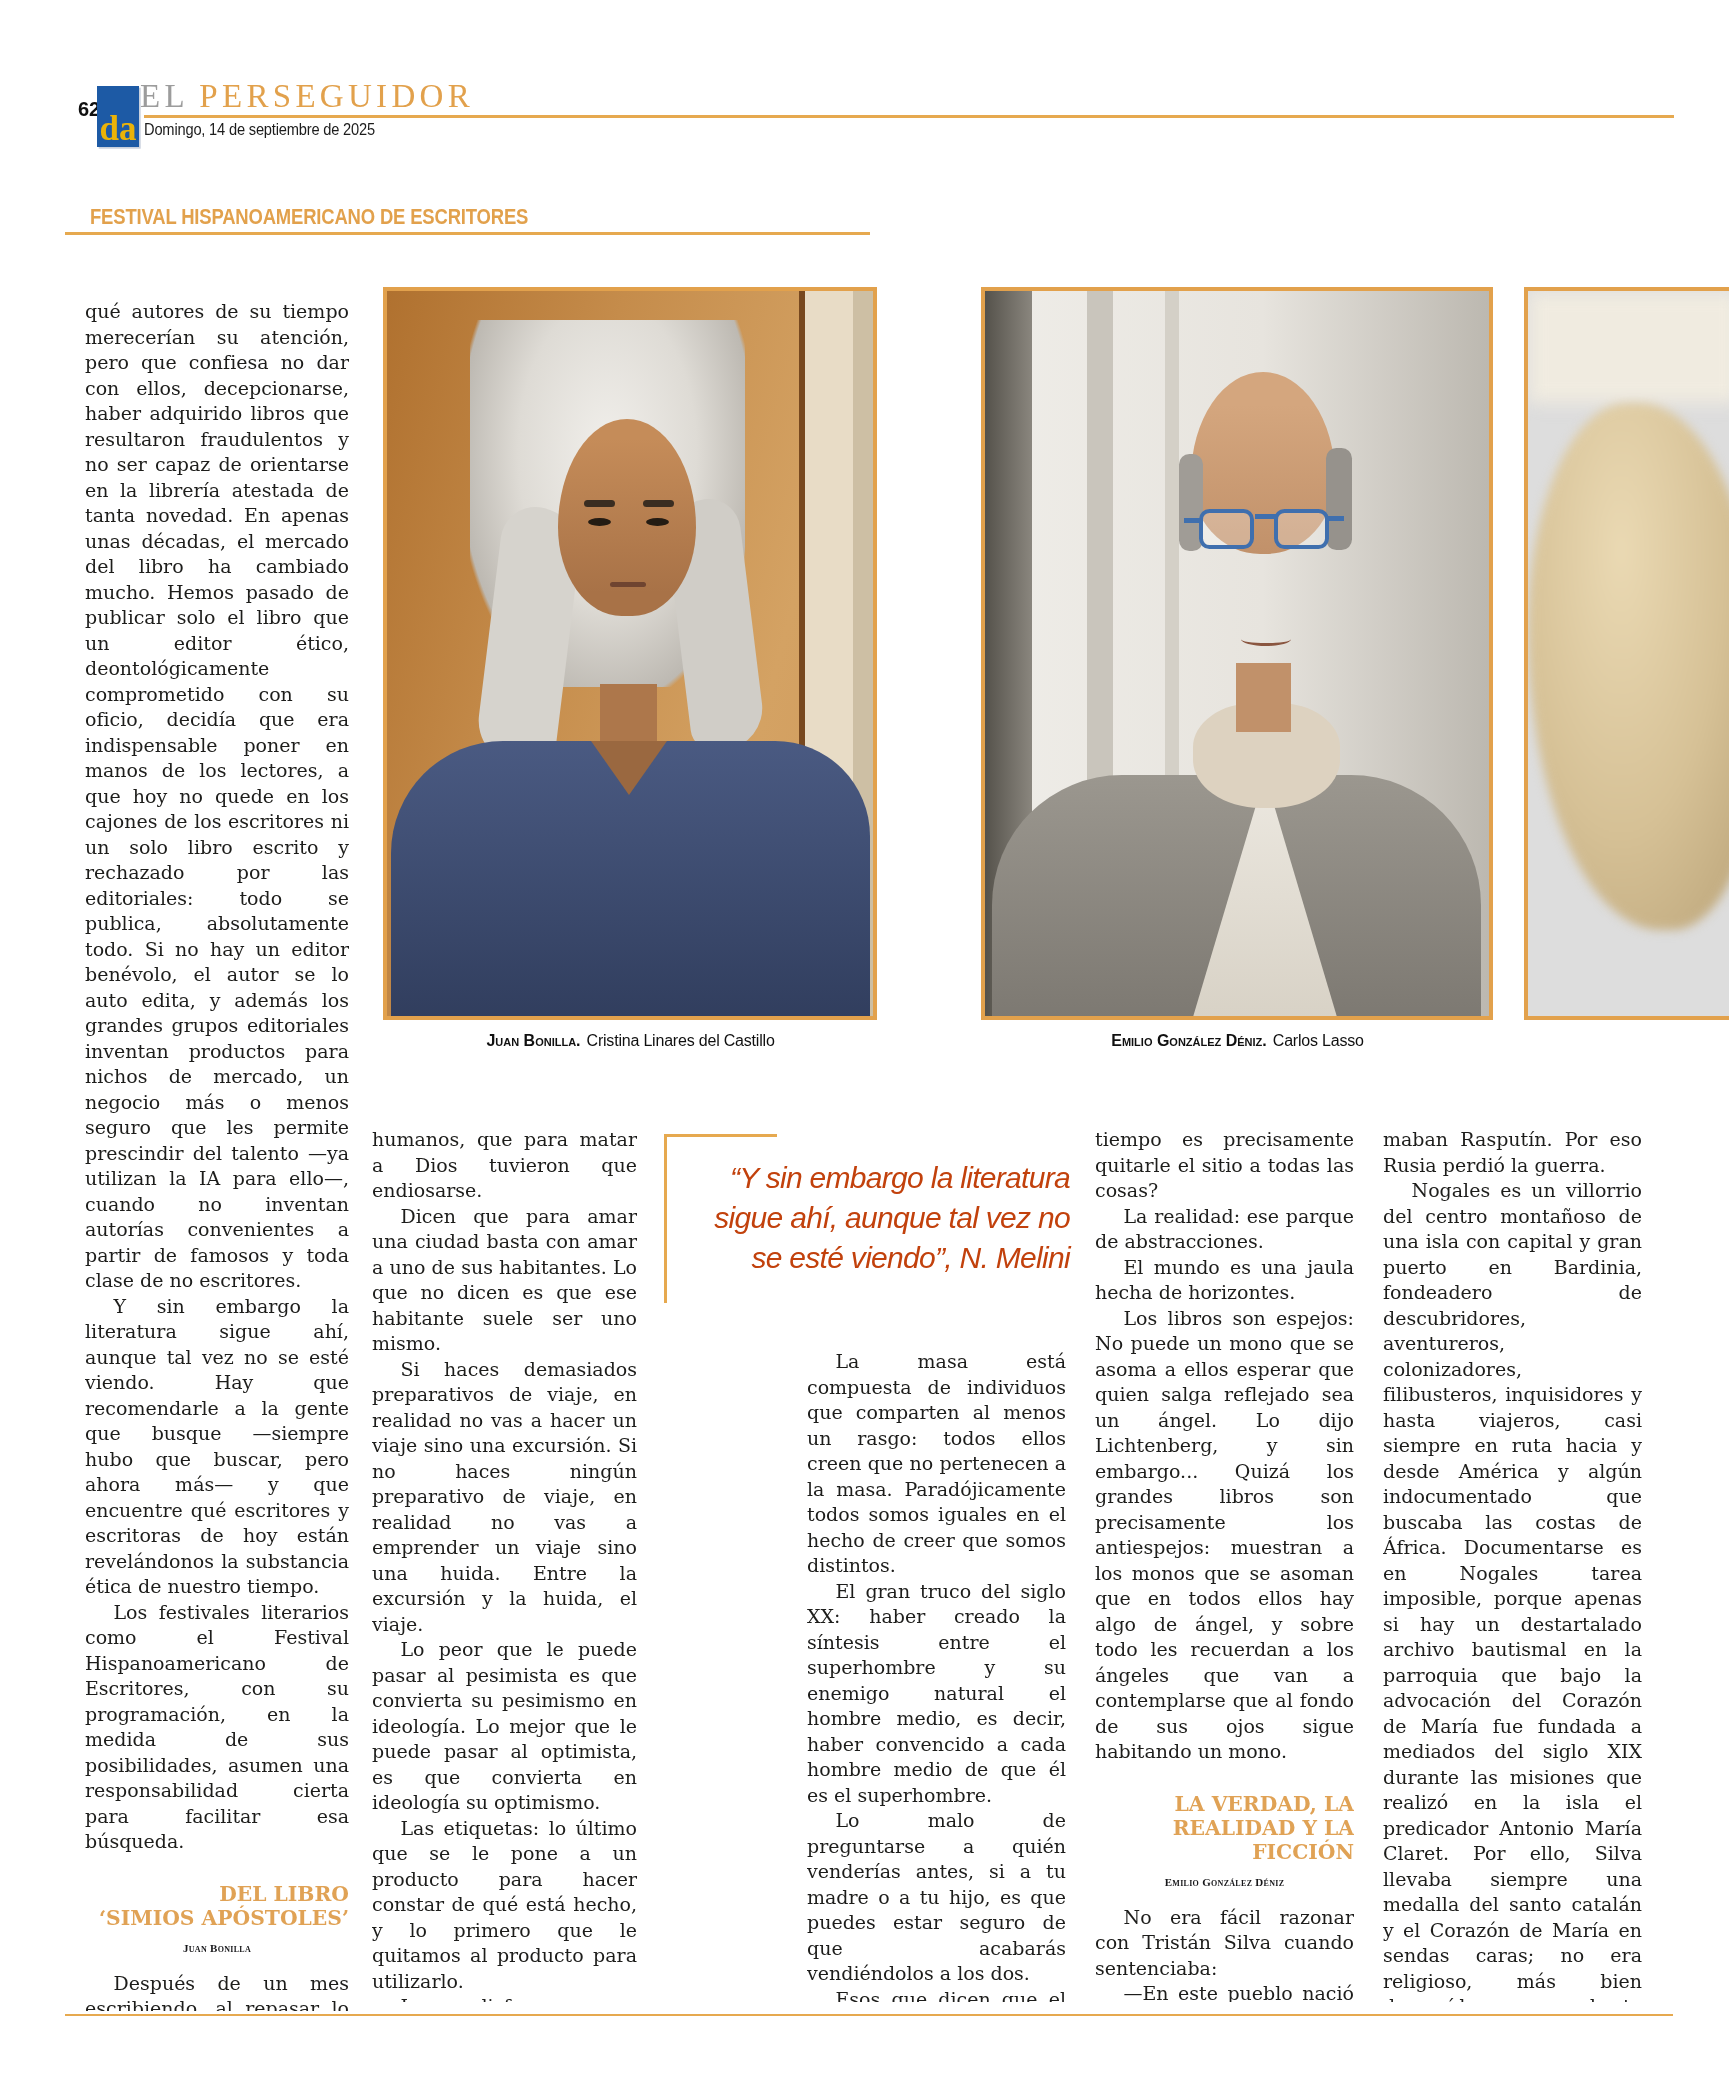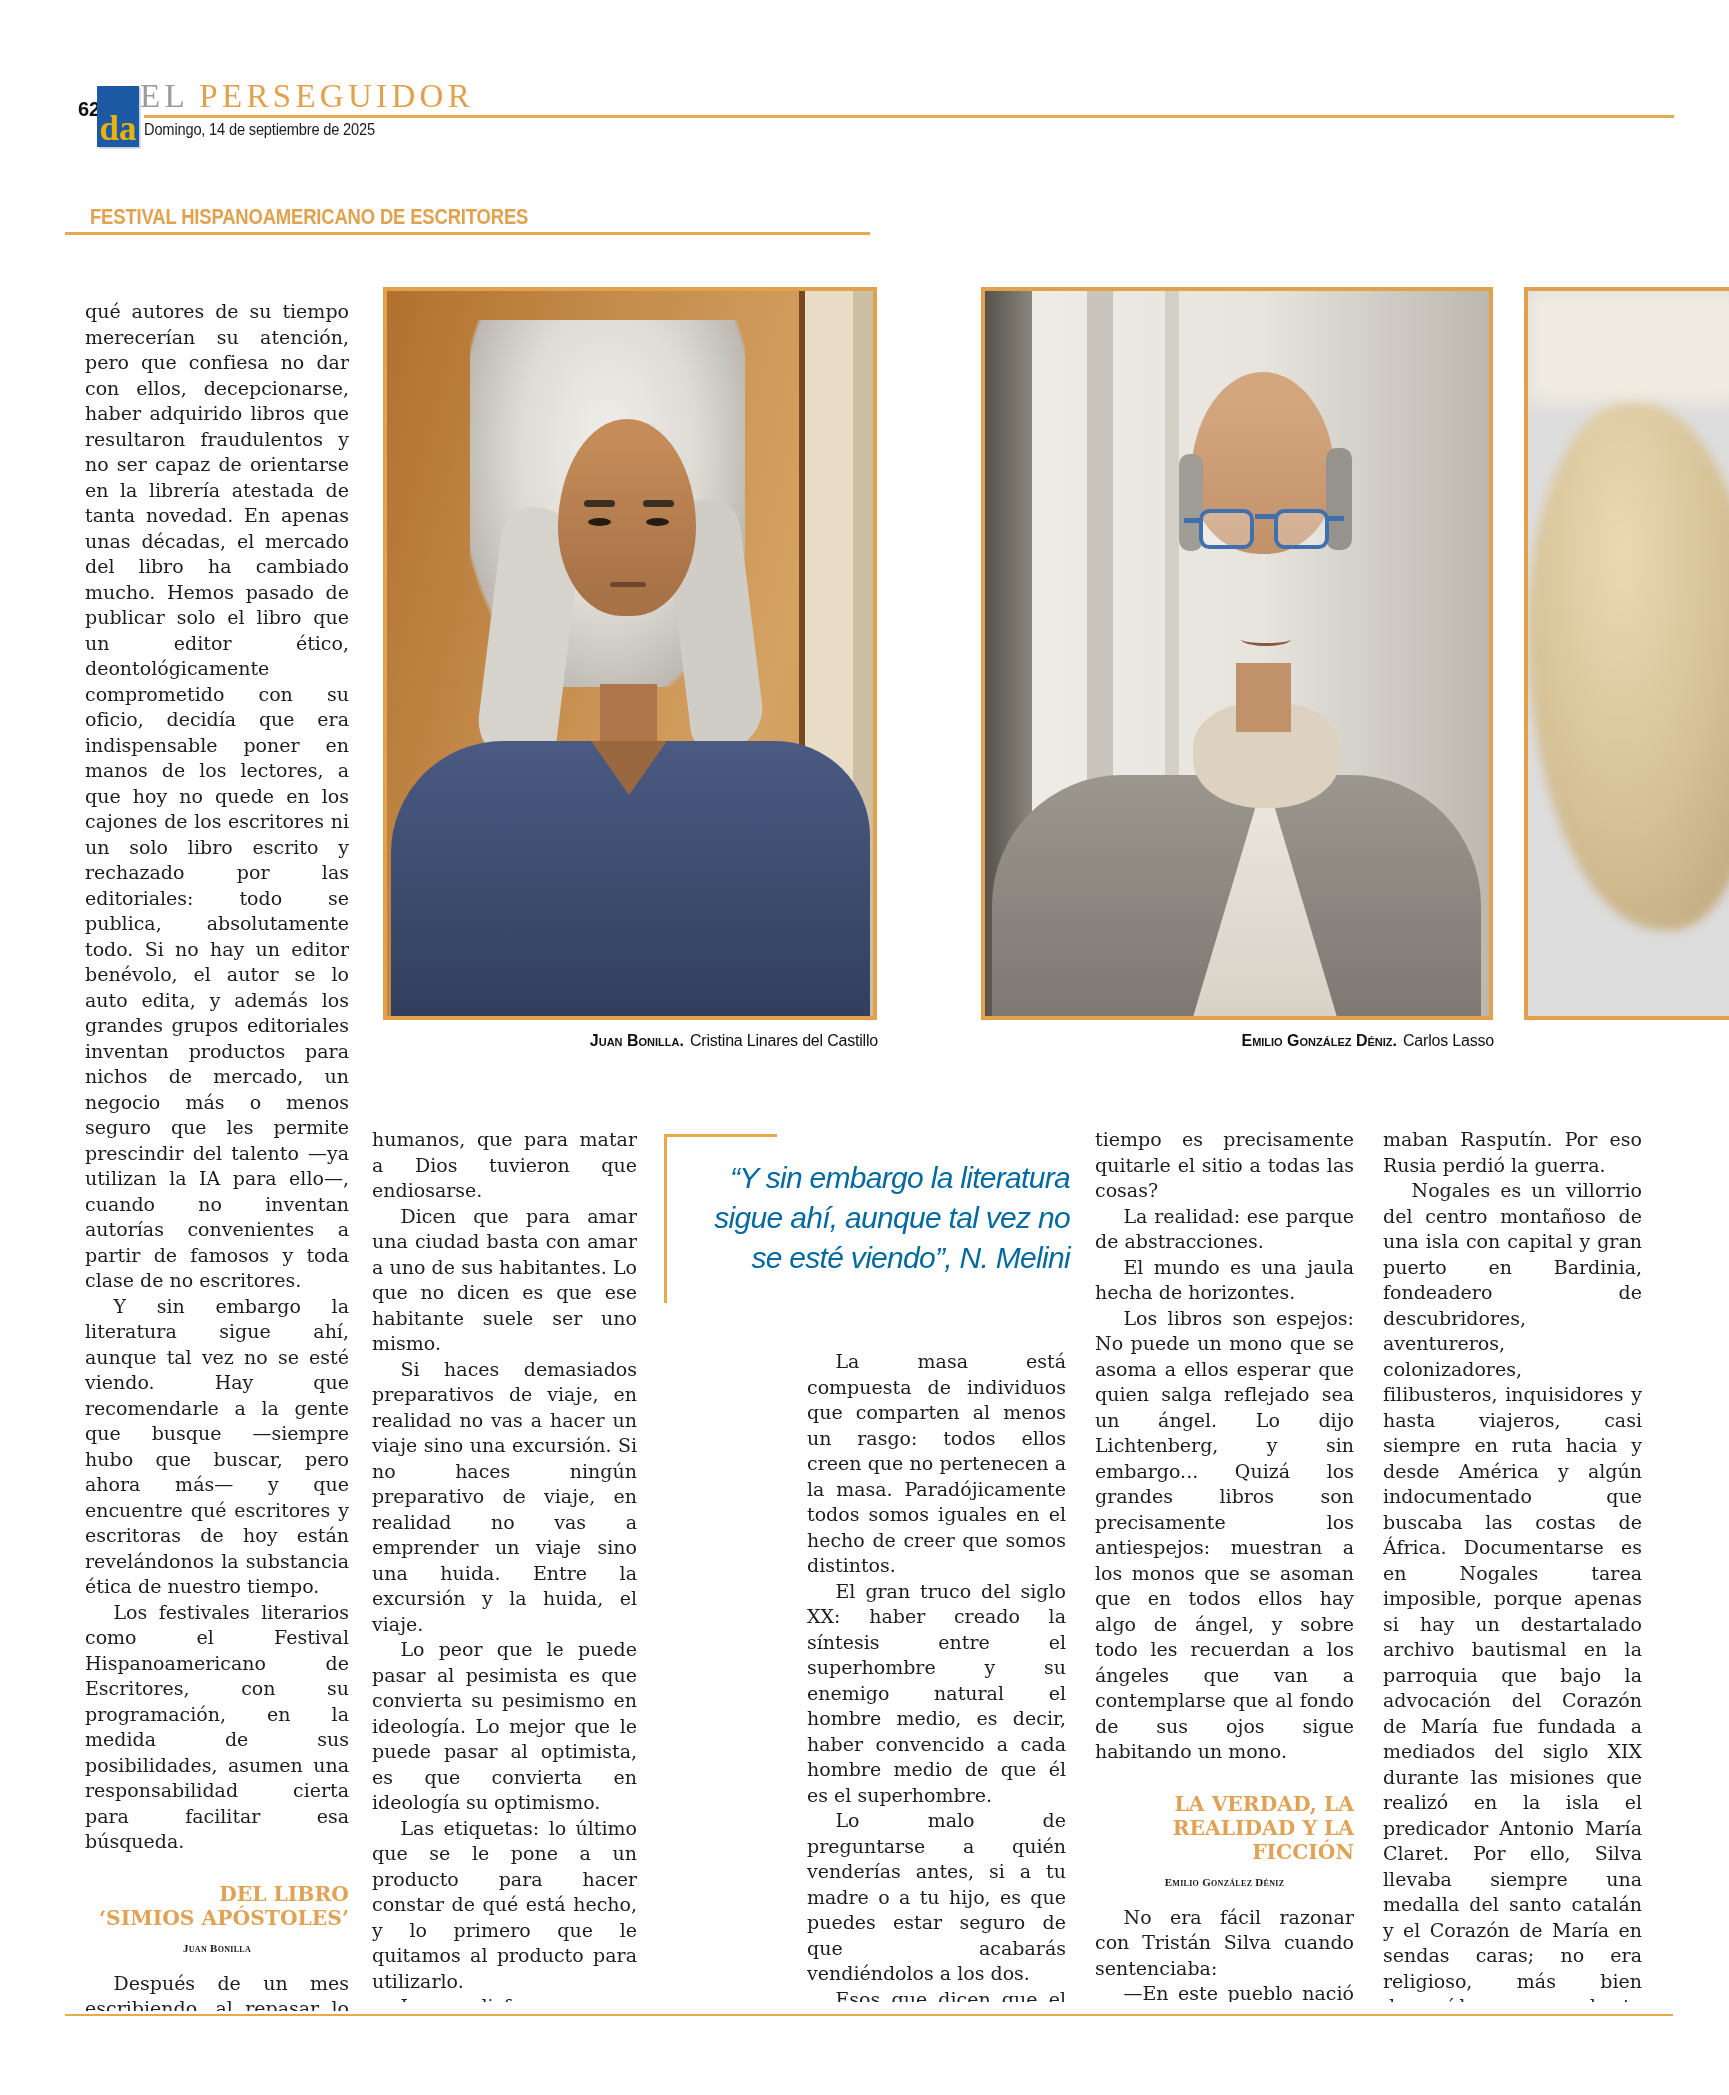--- a/index.html
+++ b/index.html
@@ -76,21 +76,21 @@
 
   .p3-wrap{inset:0;filter:blur(2.6px)}
   .p3-bg{inset:0;background:linear-gradient(180deg,#e7e2d6 0%,#d7d0c0 40%,#c6beac 100%)}
   .p3-light{left:0;top:0;width:100%;height:112px;background:#f0ebe0;filter:blur(7.8px)}
   .p3-hair{left:33px;top:203px;width:233px;height:527px;
            background:radial-gradient(ellipse at 40% 28%,#ead9b3 0%,#d6c196 52%,#b7a075 100%);
            border-radius:45% 55% 40% 60%;filter:blur(4.3px)}
 
   
   .caption{top:1032px;font-family:"Liberation Sans",sans-serif;font-size:16px;color:#101010;
-           text-align:right;letter-spacing:-0.2px}
+           text-align:center;letter-spacing:-0.2px}
   .caption1{left:383px;width:495px}
   .caption2{left:981px;width:513px}
   .cap-name{font-weight:700;font-variant:small-caps;margin-right:6px;letter-spacing:0}
 
   
   .col{position:absolute;font-size:19px;line-height:25.5px;text-align:justify;overflow:hidden;
        -webkit-hyphens:auto;hyphens:auto}
   .col p{margin:0;text-indent:1.5em}
   .cont-first p:first-child{text-indent:0}
   .col1{left:85px;top:299px;width:264px;height:1712px}
@@ -103,21 +103,21 @@
   .col-heading{font-family:"DejaVu Serif",serif;font-weight:700;color:#e0a255;text-align:right;
                font-size:20.3px;line-height:24px;text-indent:0}
   .byline{font-family:Liberation Serif, serif;font-weight:700;font-variant:small-caps;
           font-size:11px;text-align:center;margin:6px 0 9.5px;color:#17171a;letter-spacing:0.3px;text-indent:0}
 
   
   .quote-block{left:664px;top:1134px;width:408px;height:173px}
   .q-h{position:absolute;left:0;top:0;width:113px;height:2.6px;background:#e6a94f}
   .q-v{position:absolute;left:0;top:0;width:2.6px;height:169px;background:#e6a94f}
   .q-text{position:absolute;left:24px;top:24px;width:382px;text-align:right;
-          font:italic 400 30px/40px "Liberation Sans",sans-serif;color:#0369a1;letter-spacing:-0.7px}
+          font:italic 400 30px/40px "Liberation Sans",sans-serif;color:#c2410c;letter-spacing:-0.7px}
 
   .bottom-rule{left:65px;top:2014px;width:1608px;height:1.7px;background:#e6a94f}
 </style>
 </head>
 <body>
 
 <div class="page">
 
   <div class="abs pagenum">62</div>
   <div class="abs logo-box">

